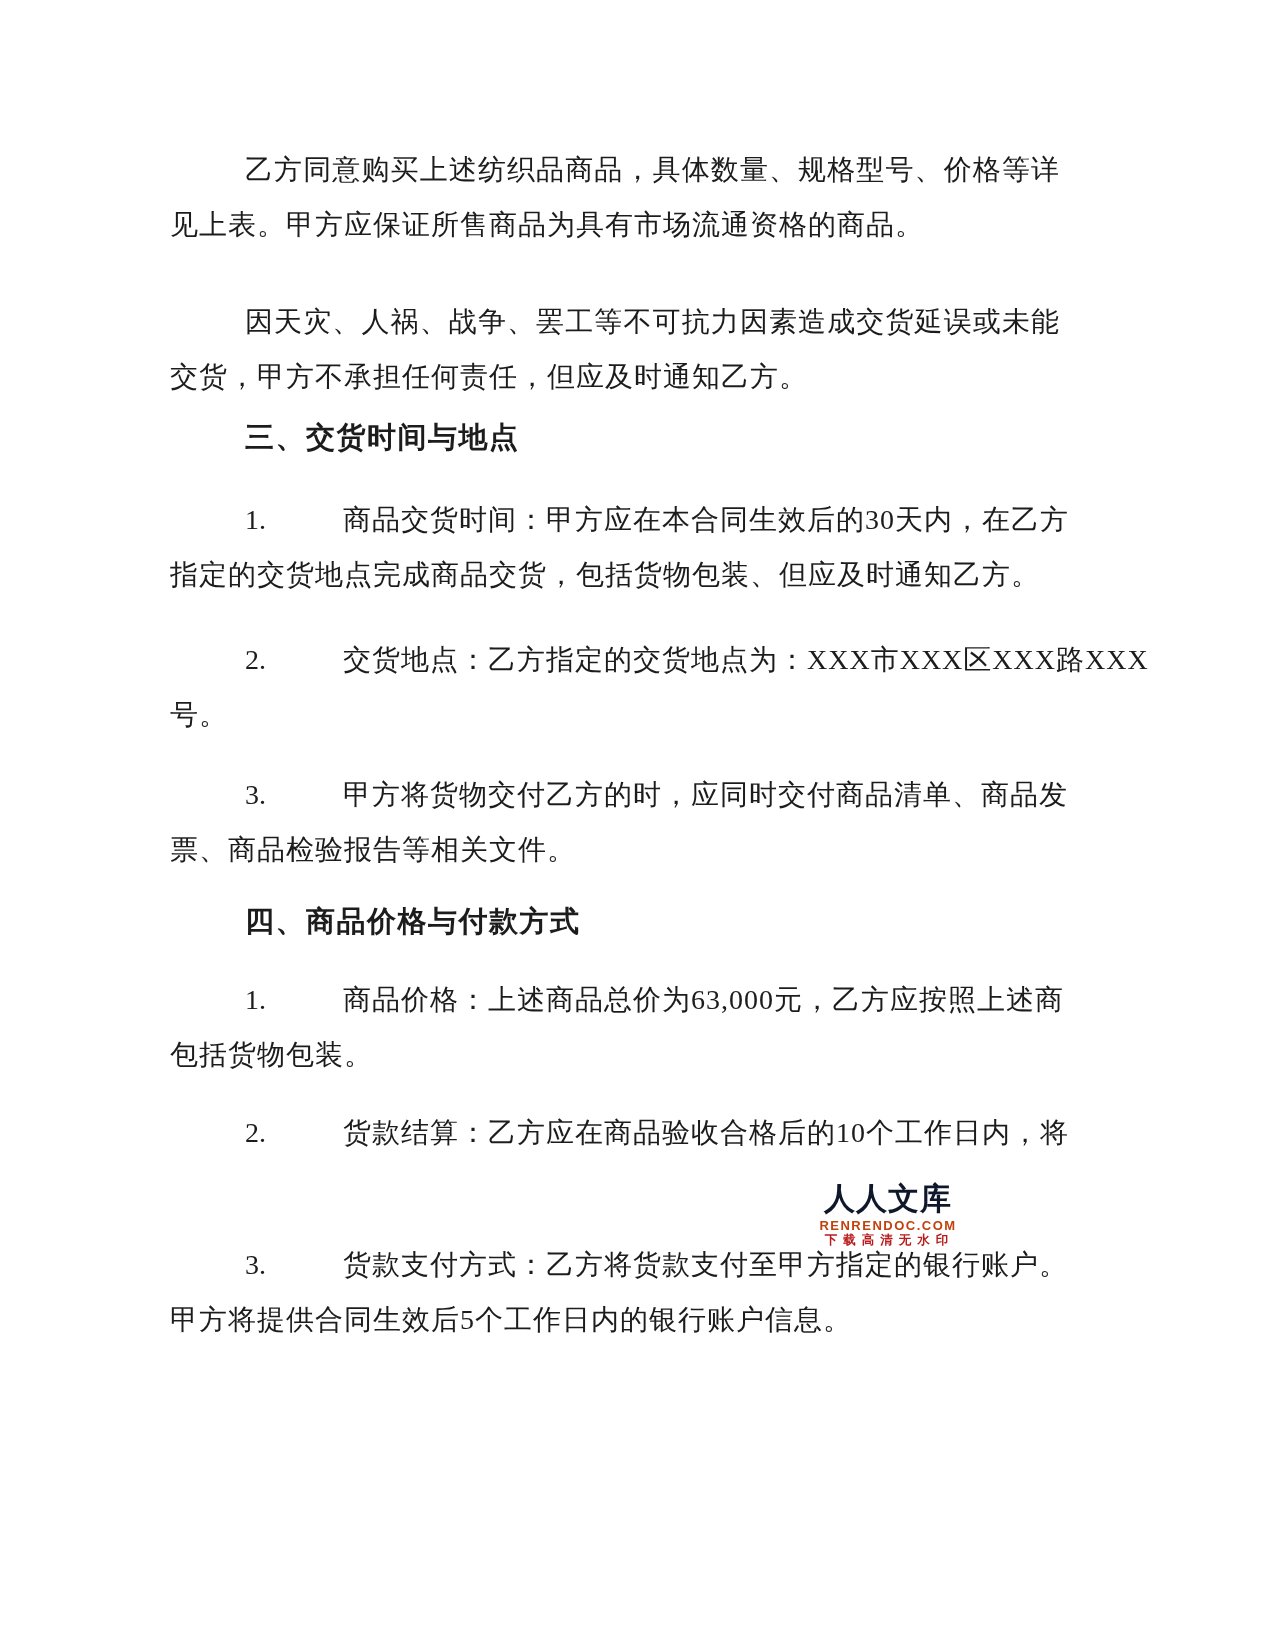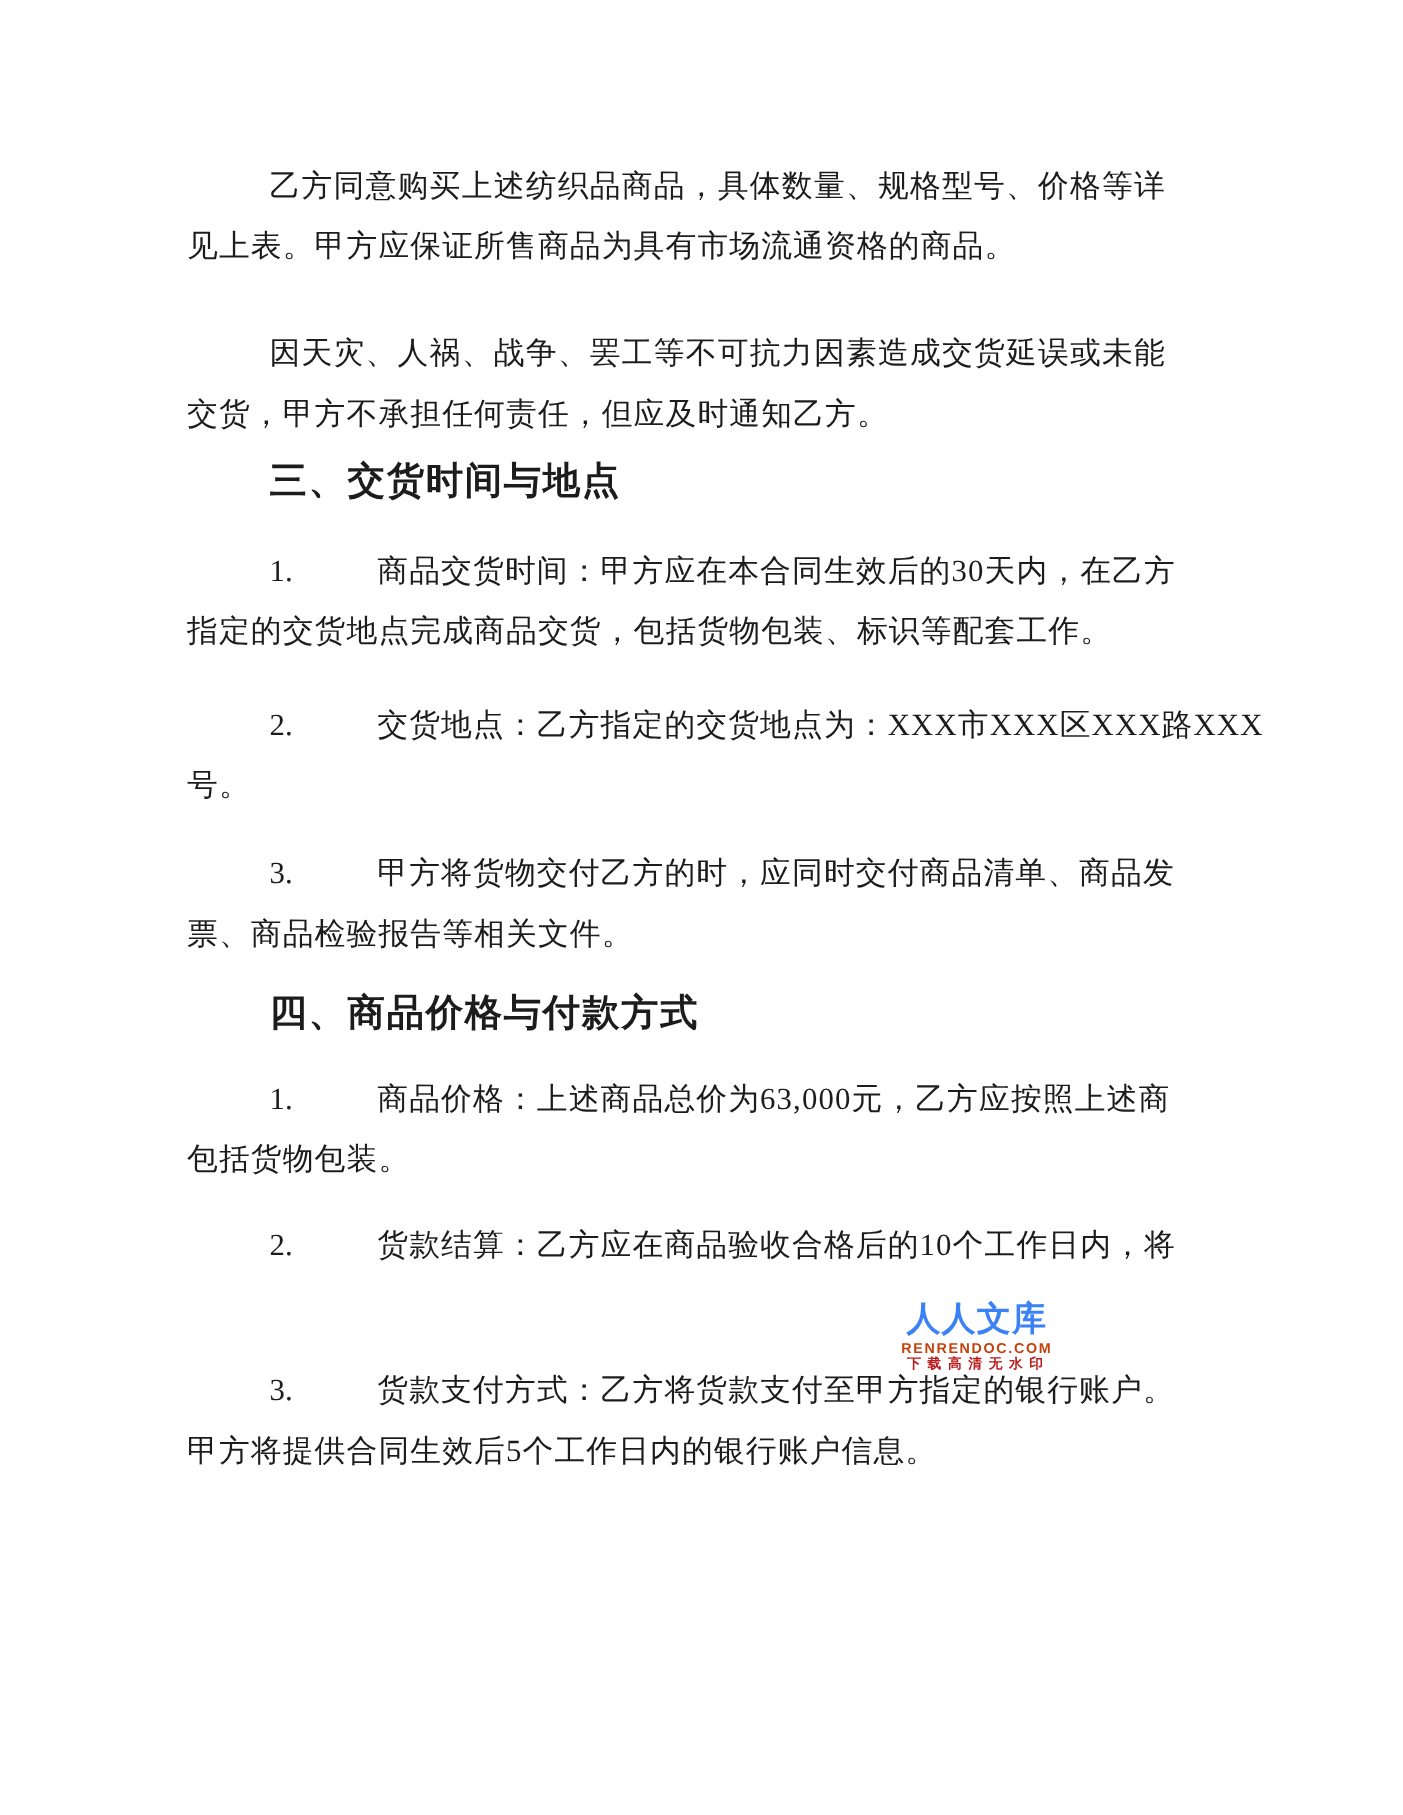--- a/index.html
+++ b/index.html
@@ -31,30 +31,30 @@
   }
   .line.indent{text-indent:75px;}
   .num{
     display:inline-block;
     width:98px;
     text-indent:0;
     letter-spacing:0;
   }
   .heading .line{
     font-weight:bold;
-    font-size:34px;
+    font-size:29px;
     letter-spacing:1.5px;
   }
   .watermark{
     position:absolute;left:818px;top:1182px;width:140px;
     text-align:center;color:#2d2d2d;z-index:3;
   }
   .wm-title{
     font-size:31px;font-weight:bold;line-height:34px;letter-spacing:1px;
-    white-space:nowrap;color:#3b82f6;
+    white-space:nowrap;color:#0f172a;
   }
   .wm-domain{
     font-family:"Liberation Sans","DejaVu Sans",sans-serif;
     font-size:13px;font-weight:bold;line-height:13px;letter-spacing:1.5px;
     white-space:nowrap;color:#c2410c;margin-top:3px;
   }
   .wm-tagline{
     font-size:12.5px;font-weight:bold;line-height:13px;letter-spacing:6px;
     white-space:nowrap;color:#b91c1c;margin-top:2px;margin-left:3px;
   }
@@ -74,21 +74,21 @@
       <div class="line justify indent">因天灾、人祸、战争、罢工等不可抗力因素造成交货延误或未能</div>
       <div class="line">交货，甲方不承担任何责任，但应及时通知乙方。</div>
     </div>
 
     <div class="block heading" style="top:410px">
       <div class="line indent">三、交货时间与地点</div>
     </div>
 
     <div class="block" style="top:492px">
       <div class="line justify indent"><span class="num">1.</span><span>商品交货时间：甲方应在本合同生效后的30天内，在乙方</span></div>
-      <div class="line">指定的交货地点完成商品交货，包括货物包装、标识等配套工作。</div>
+      <div class="line">指定的交货地点完成商品交货，包括货物包装、但应及时通知乙方。</div>
     </div>
 
     <div class="block" style="top:632px">
       <div class="line justify indent"><span class="num">2.</span><span>交货地点：乙方指定的交货地点为：XXX市XXX区XXX路XXX</span></div>
       <div class="line">号。</div>
     </div>
 
     <div class="block" style="top:767px">
       <div class="line justify indent"><span class="num">3.</span><span>甲方将货物交付乙方的时，应同时交付商品清单、商品发</span></div>
       <div class="line">票、商品检验报告等相关文件。</div>

